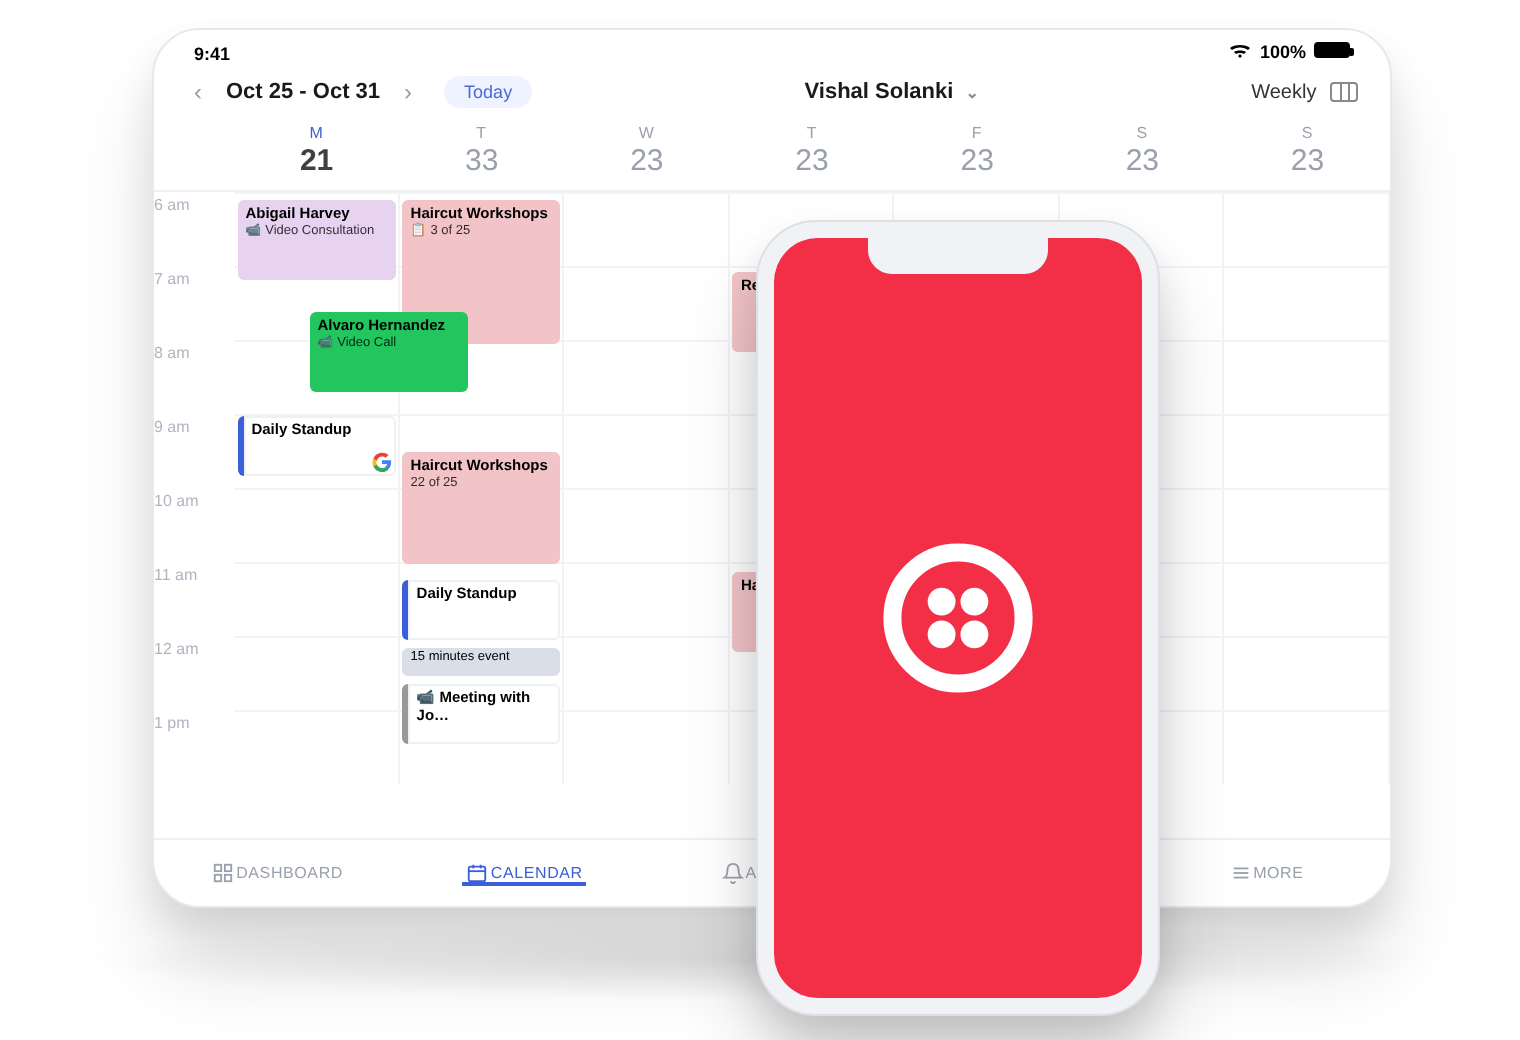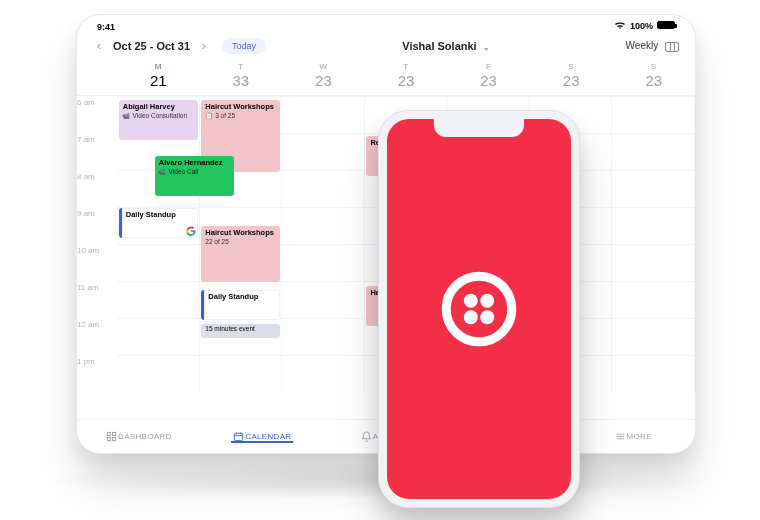--- a/index.html
+++ b/index.html
@@ -16,21 +16,21 @@
 .title{flex:1;text-align:center;font-weight:600}
 .title-chev{font-size:8px;color:#888;margin-left:3px}
 .weekly{font-size:10px;color:#333;font-weight:400}
 .view-icon{display:inline-block;width:14px;height:10px;border:1px solid #888;border-radius:2px;margin-left:4px;vertical-align:middle;position:relative}
 .view-icon:before{content:"";position:absolute;left:4px;top:0;bottom:0;width:1px;background:#888}
 .view-icon:after{content:"";position:absolute;left:8px;top:0;bottom:0;width:1px;background:#888}
 .daysrow{display:flex;padding-left:40px;border-bottom:1px solid #eef0f3}
 .daycol{flex:1;text-align:center;padding:4px 0 6px}
 .wd{font-size:8px;color:#9aa0ab;letter-spacing:.5px}
 .dn{font-size:15px;font-weight:500;color:#9aa0ab;margin-top:1px}
-.daycol.active .dn{color:#000000;font-weight:400}
+.daycol.active .dn{color:#404040;font-weight:700}
 .daycol.active .wd{color:#3a5fd9}
 .grid{position:relative;height:296px;overflow:hidden}
 .timecol{position:absolute;left:0;top:0;width:40px}
 .tl{height:37px;font-size:8px;color:#b0b5c0;text-align:left;padding-right:6px;padding-top:2px}
 .gridbody{position:absolute;left:40px;right:0;top:0;bottom:0}
 .daylane{position:absolute;top:0;bottom:0;border-right:1px solid #f2f3f6}
 .hrline{position:absolute;left:0;right:0;height:1px;background:#f2f3f6}
 .evt{position:absolute;border-radius:3px;padding:3px 4px;font-size:7px;line-height:1.15;overflow:hidden}
 .evt .et{font-weight:600;display:block;font-size:7.5px}
 .evt .es{font-size:6.5px;opacity:.8;display:block}
@@ -169,20 +169,23 @@
         </div>
         <div class="evt bar-evt" style="left: 14.5857%; width: 13.6857%; top: 194px; height: 30px; background: rgb(255, 255, 255); border-left-color: rgb(58, 95, 217); box-shadow: rgb(238, 240, 243) 0px 0px 0px 1px inset;">
           <span class="et">Daily Standup</span>
         </div>
         <div class="evt" style="left: 43.1571%; width: 13.6857%; top: 190px; height: 40px; background: rgb(242, 196, 200);">
           <span class="et">Hairc…</span>
         </div>
         <div class="evt" style="left: 14.5857%; width: 13.6857%; top: 228px; height: 14px; background: rgb(217, 222, 232); padding: 1px 4px;">
           <span class="et" style="font-size: 6.5px; font-weight: 400;">15 minutes event</span>
         </div>
+        <div class="evt bar-evt" style="left: 14.5857%; width: 13.6857%; top: 246px; height: 30px; background: rgb(255, 255, 255); border-left-color: rgb(153, 153, 153); box-shadow: rgb(238, 240, 243) 0px 0px 0px 1px inset;">
+          <span class="et">📹 Meeting with Jo…</span>
+        </div>
       </div>
   </div>
 
   <div class="bottomnav" id="bottomnav">
       <div class="navitem">
         <span class="nav-ic"><svg viewBox="0 0 24 24" fill="none" stroke="currentColor" stroke-width="2">
             <rect x="3" y="3" width="7" height="7"></rect>
             <rect x="14" y="3" width="7" height="7"></rect>
             <rect x="3" y="14" width="7" height="7"></rect>
             <rect x="14" y="14" width="7" height="7"></rect>

